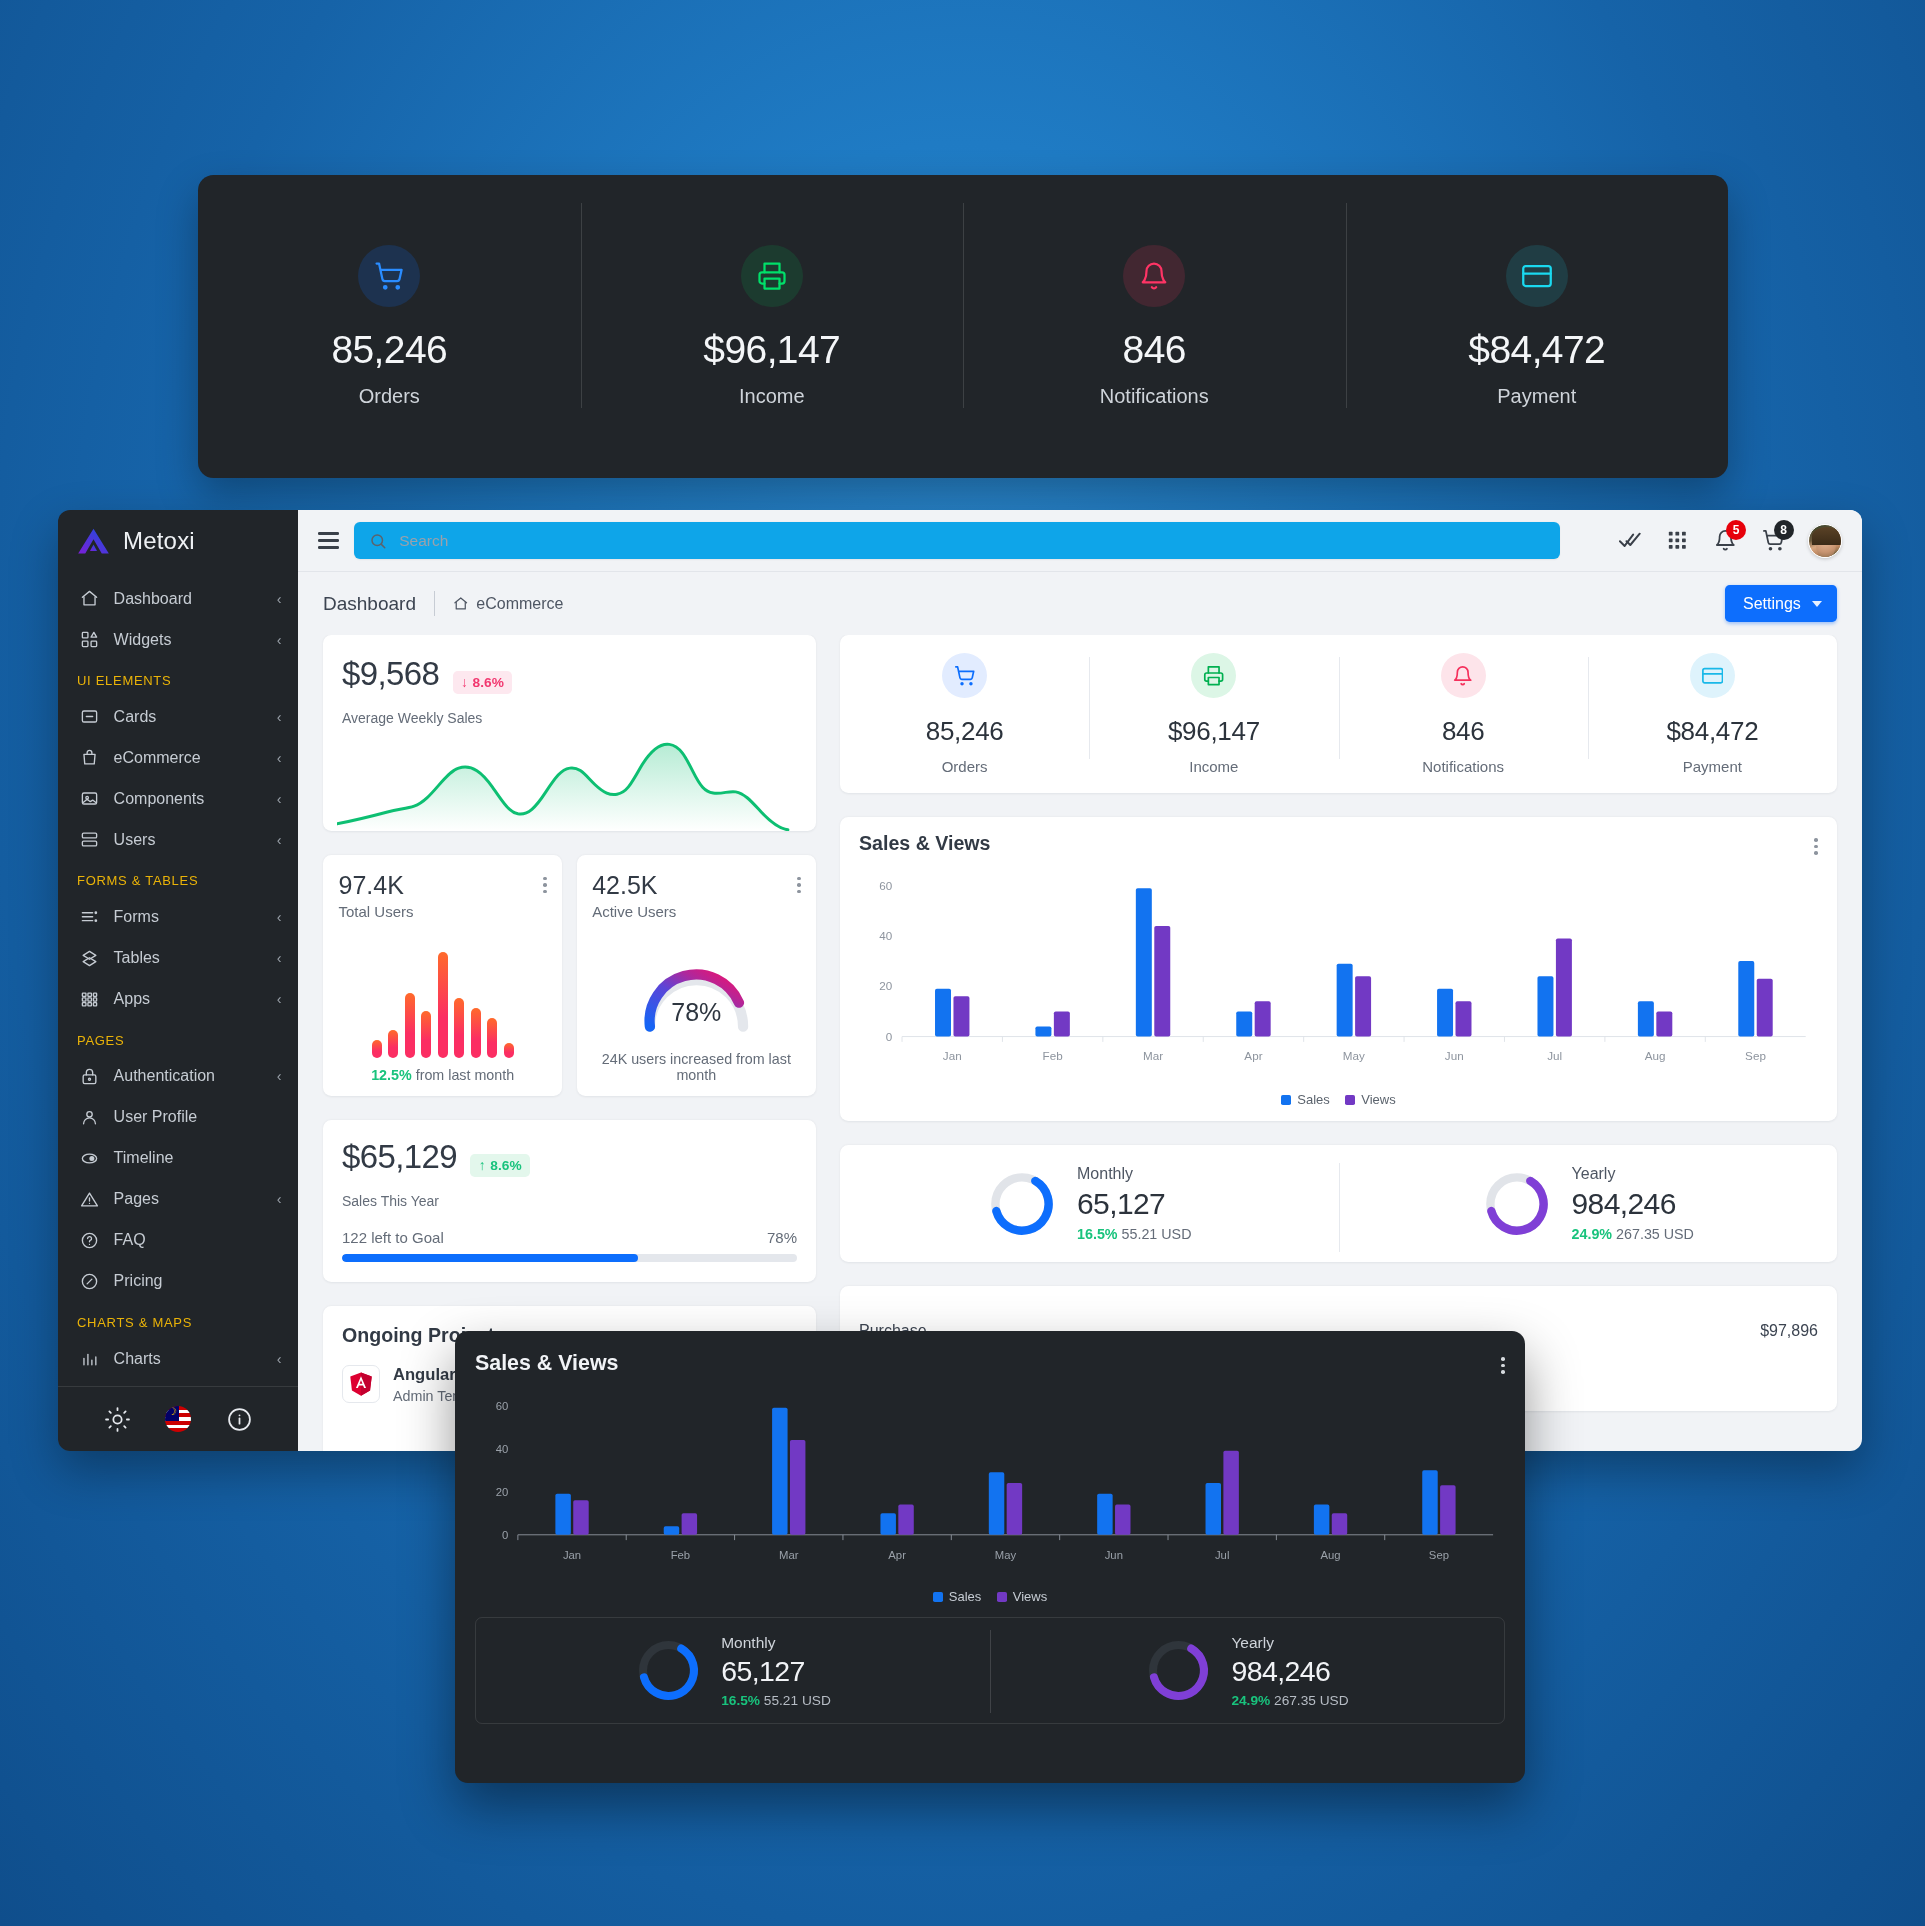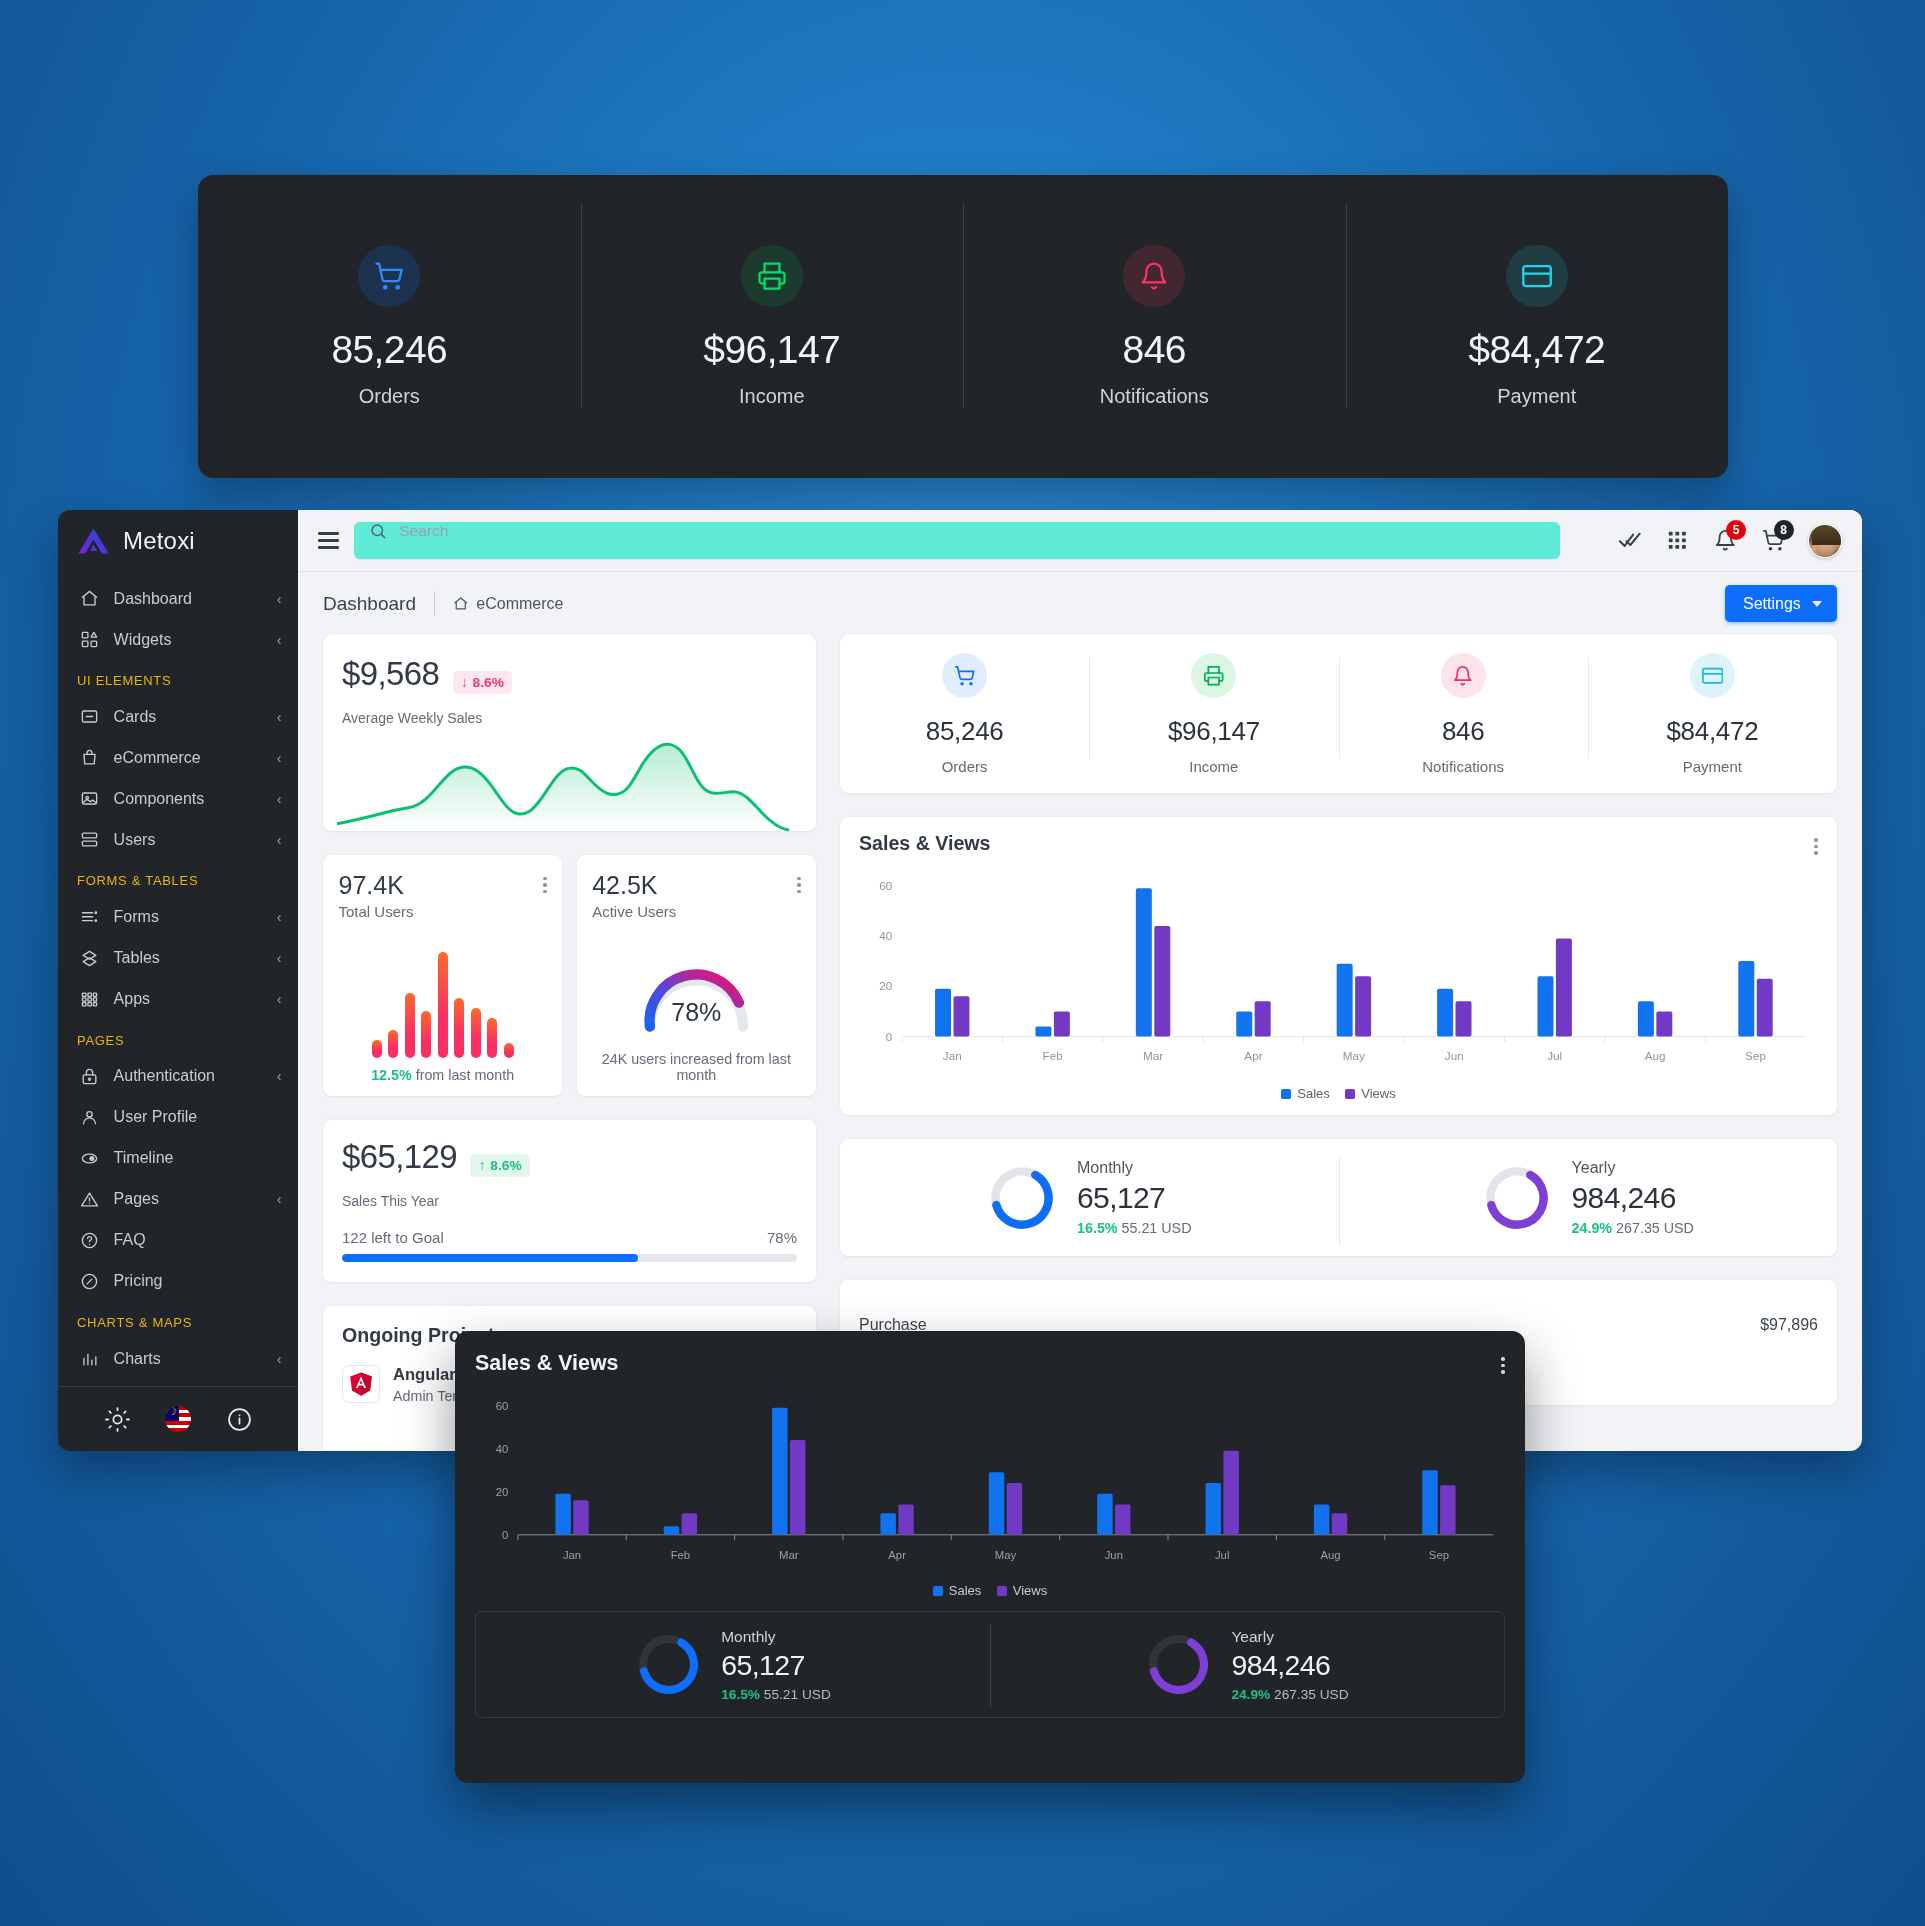--- a/index.html
+++ b/index.html
@@ -142,23 +142,23 @@
     gap: 14.3px;
     border-bottom: 0.6px solid #e2e5ea;
     flex-shrink: 0;
   }
   .hamburger { width: 21.4px; height: 16.6px; display:flex; flex-direction:column; justify-content:space-between; cursor:pointer; }
   .hamburger span { display:block; height:2.4px; background:#3a4049; border-radius:1.2px; }
   .hamburger span:nth-child(2){ width: 100%; }
   .searchbox {
     flex: 1;
     height: 37px;
-    background: #5eead4;
+    background: #0ea5e9;
     border-radius: 6px;
-    display: flex; align-items: flex-start;
+    display: flex; align-items: center;
     padding: 0 15.5px;
     gap: 12px;
     box-shadow: 0 0.6px 1.8px rgba(0,0,0,.06);
     max-width: 1206px;
   }
   .searchbox svg { width: 18px; height: 18px; flex-shrink: 0; }
   .searchbox input {
     border: none; outline: none; flex: 1;
     font-size: 15.5px; color: #3a4049;
     font-family: "Liberation Sans", sans-serif;
@@ -287,21 +287,21 @@
   .st-ico { width:45px;height:45px;border-radius:50%;display:flex;align-items:center;justify-content:center;margin:0 auto 18px; }
   .st-ico svg { width:21.4px;height:21.4px; }
   .st-val { font-size:26px; color:#2c333c; letter-spacing:-0.3px; }
   .st-lab { font-size:15px; color:#646c78; margin-top:10.7px; }
 
   
   .sv-card { padding: 15.5px 19px 14.3px; }
   .sv-head { display:flex; align-items:flex-start; justify-content:space-between; }
   .sv-title { font-size:19.6px; color:#323a45; font-weight:700; }
   .chart-area { height: 196px; position:relative; margin-top: 20px; }
-  .legend { display:flex; justify-content:center; gap:15.5px; margin-top: 15px; }
+  .legend { display:flex; justify-content:center; gap:15.5px; margin-top: 21px; }
   .leg { display:flex; align-items:center; gap:6px; font-size:13px; }
   .leg i { width:10px; height:10px; border-radius:1.8px; display:block; }
 
   
   .donut-card { padding: 20px 0; display:flex; }
   .dn-item { flex:1; display:flex; align-items:center; justify-content:center; gap:20px; position:relative; }
   .dn-item + .dn-item::before { content:""; position:absolute; left:0; top:-2.4px; width:0.6px; height:89px; background:#e6e9ee; }
   .dn-txt .dn-lab { font-size:16px; color:#4e5663; }
   .dn-txt .dn-val { font-size:30px; color:#2c333c; margin-top:3.6px; letter-spacing:-0.6px; }
   .dn-txt .dn-sub { font-size:14.3px; color:#646c78; margin-top:4.8px; }

